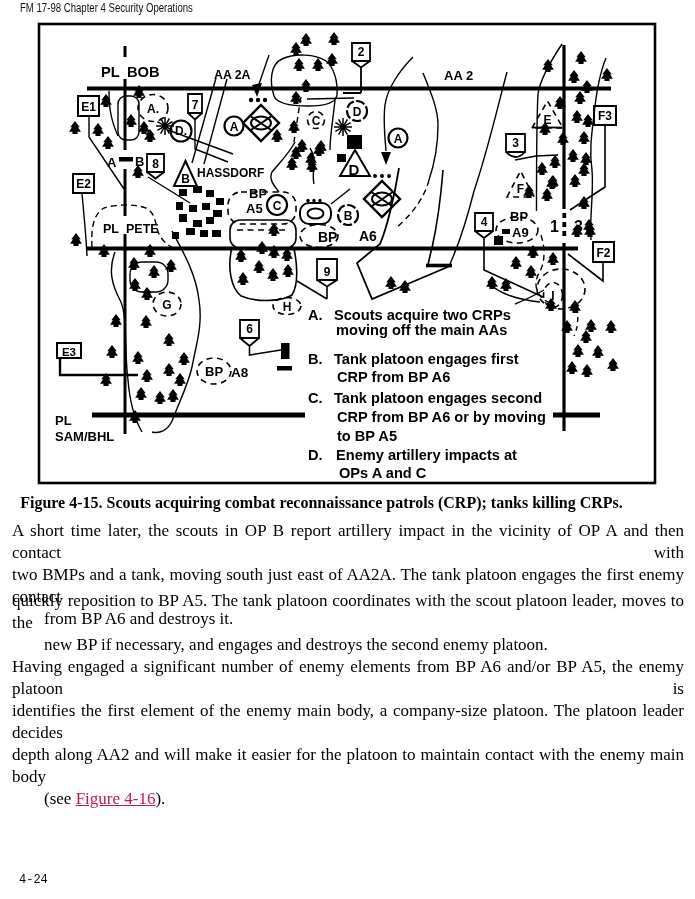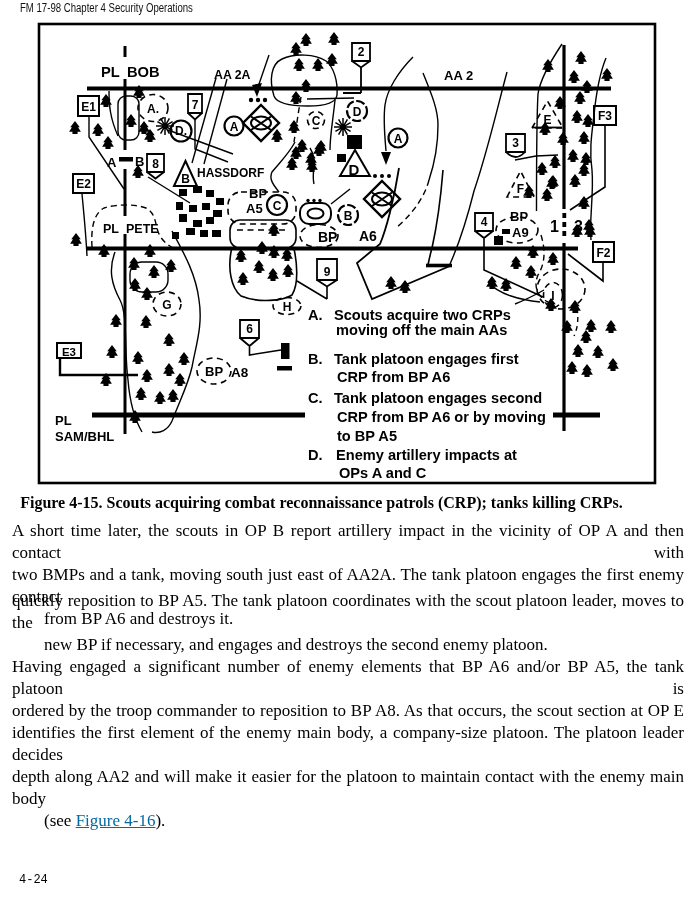--- a/index.html
+++ b/index.html
@@ -6,21 +6,21 @@
 *{-webkit-font-smoothing:antialiased;}
 #page{position:relative;width:695px;height:899px;background:#fff;overflow:hidden;transform:translateZ(0);will-change:transform;
   font-family:"Liberation Serif",serif;color:#000;}
 #hdr{position:absolute;left:20px;top:1px;font-family:"Liberation Sans",sans-serif;
   font-size:12px;color:#111;transform:scaleX(0.8);transform-origin:left top;}
 #cap{position:absolute;left:0;top:494px;width:643px;text-align:center;
   font-weight:bold;font-size:16px;}
 .bd{position:absolute;left:12px;width:672px;font-size:17px;line-height:22px;}
 .bd .j{text-align:justify;text-align-last:justify;}
 .bd .l{text-align:left;margin-left:32px;}
-a.fig{color:#0369a1;text-align:right;}
+a.fig{color:#be185d;text-align:right;}
 #pn{position:absolute;left:19px;top:873px;font-family:Liberation Mono, monospace;font-size:12px;}
 svg text{font-family:"Liberation Sans",sans-serif;font-weight:bold;fill:#000;}
 </style>
 </head>
 <body>
 <div id="page">
 <div id="hdr">FM 17-98 Chapter 4 Security Operations</div>
 
 <svg id="map" width="695" height="492" viewBox="0 0 695 492" style="position:absolute;left:0;top:0">
 <defs>
@@ -399,21 +399,20 @@
 <div class="j">two BMPs and a tank, moving south just east of AA2A. The tank platoon engages the first enemy contact</div>
 <div class="l">from BP A6 and destroys it.</div>
 </div>
 
 <div class="bd" style="top:590px">
 <div class="j">quickly reposition to BP A5. The tank platoon coordinates with the scout platoon leader, moves to the</div>
 <div class="l">new BP if necessary, and engages and destroys the second enemy platoon.</div>
 </div>
 
 <div class="bd" style="top:656px">
-<div class="j">Having engaged a significant number of enemy elements that BP A6 and/or BP A5, the tank platoon is</div>
-<div class="j">ordered by the troop commander to reposition to BP A8. As that occurs, the scout section at OP E</div>
+<div class="j">Having engaged a significant number of enemy elements from BP A6 and/or BP A5, the enemy platoon is</div>
 <div class="j">identifies the first element of the enemy main body, a company-size platoon. The platoon leader decides</div>
 <div class="j">depth along AA2 and will make it easier for the platoon to maintain contact with the enemy main body</div>
 <div class="l">(see <a class="fig" href="#f">Figure 4-16</a>).</div>
 </div>
 
 <div id="pn">4-24</div>
 </div>
 
 </body></html>

